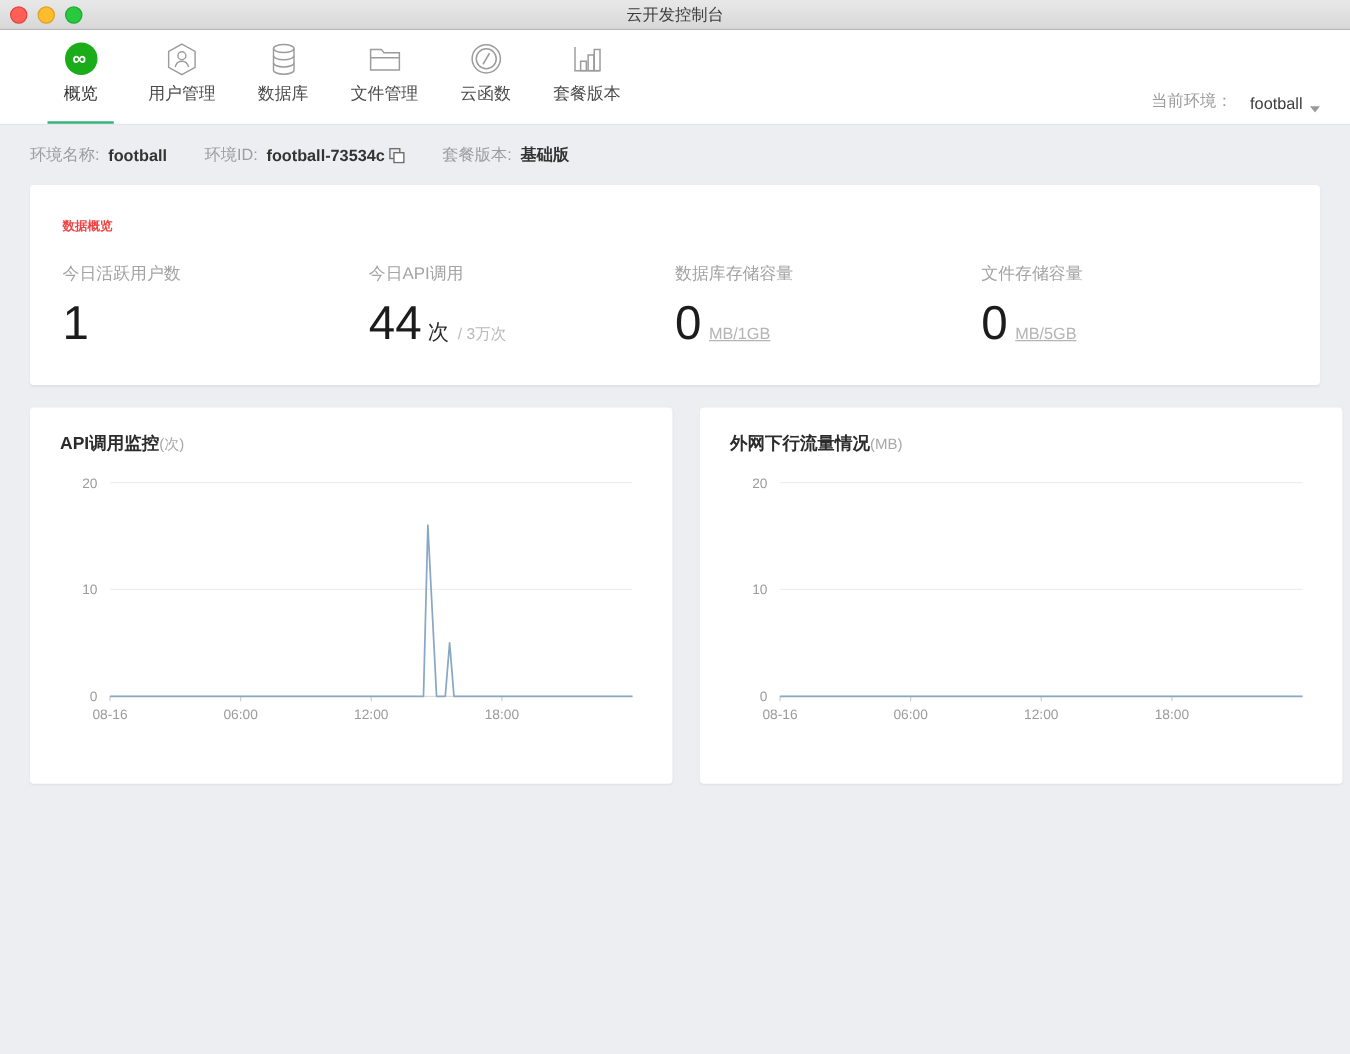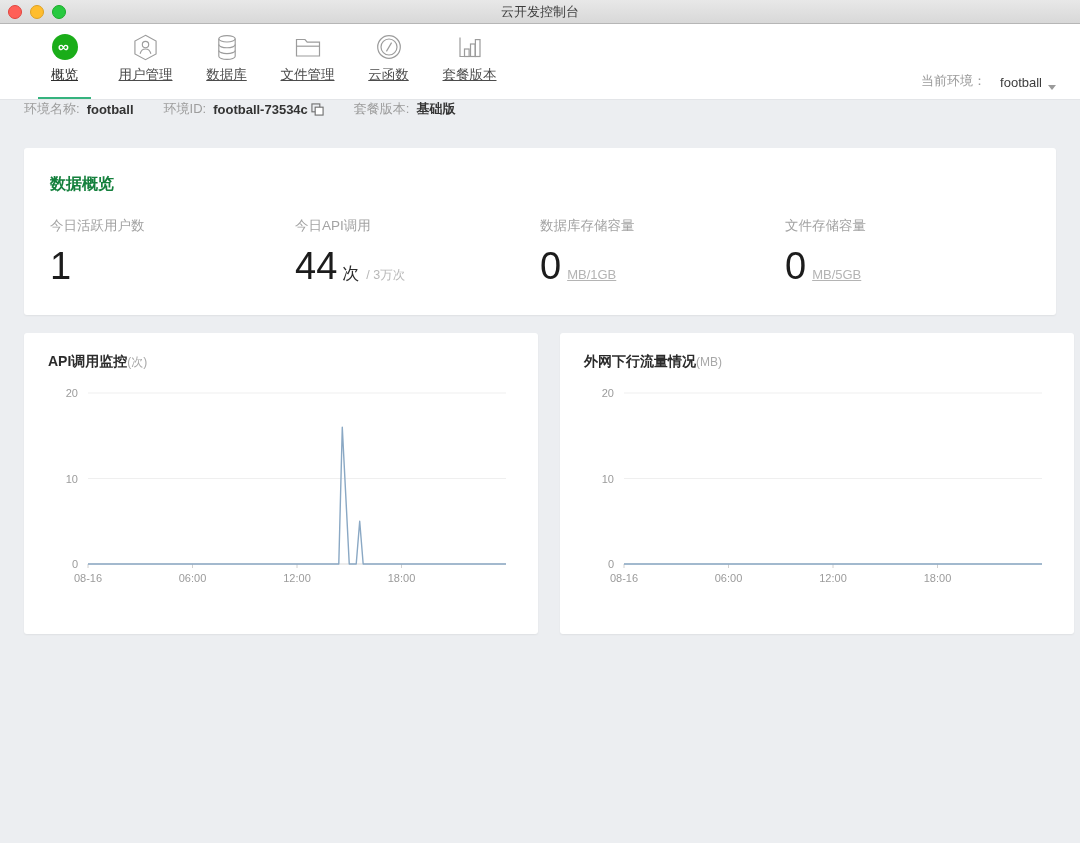--- a/index.html
+++ b/index.html
@@ -83,21 +83,20 @@
     height: 28px;
     display: flex;
     align-items: center;
     justify-content: center;
     margin-bottom: 7px;
   }
   .nav-label {
     font-size: 13.5px;
     color: #4c4c4c;
     line-height: 1;
-    text-decoration: underline;
   }
   .nav-item.active .nav-label { color: #2e2e2e; }
   .nav-underline {
     position: absolute;
     bottom: 0;
     left: 14px;
     right: 14px;
     height: 2px;
     background: #36b37e;
   }
@@ -126,41 +125,41 @@
     border-left: 4px solid transparent;
     border-right: 4px solid transparent;
     border-top: 5px solid #9a9a9a;
     display: inline-block;
   }
 
   
   .envbar {
     height: 48px;
     display: flex;
-    align-items: flex-start;
+    align-items: center;
     padding: 0 24px;
     font-size: 13px;
   }
   .env-field { display: flex; align-items: center; margin-right: 30px; }
   .env-key { color: #9d9d9d; margin-right: 7px; }
   .env-val { color: #333; font-weight: 600; }
   .copy-icon { margin-left: 3px; display: inline-flex; align-items: center; cursor: pointer; }
 
   
   .content { padding: 0 24px; }
   .card {
     background: #fff;
     border-radius: 3px;
     box-shadow: 0 1px 2px rgba(0,0,0,0.06);
   }
   .overview-card { padding: 26px 26px 30px 26px; }
   .card-title {
-    font-size: 16px;
+    font-size: 10px;
     font-weight: 700;
-    color: #15803d;
+    color: #ef4444;
     margin: 0 0 22px 0;
   }
   .metrics { display: flex; }
   .metric { width: 25%; }
   .metric-label {
     font-size: 13.5px;
     color: #a3a3a3;
     margin-bottom: 12px;
   }
   .metric-value {

